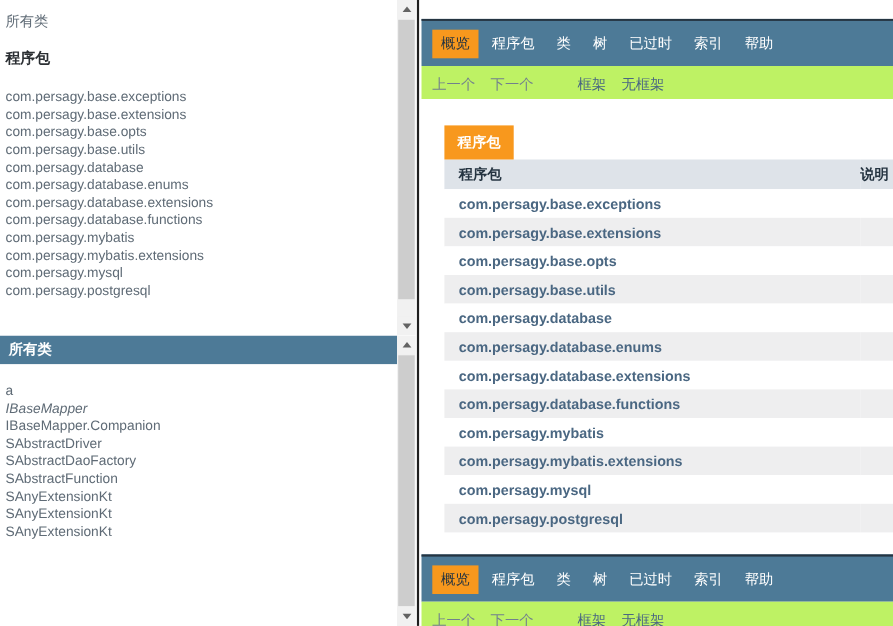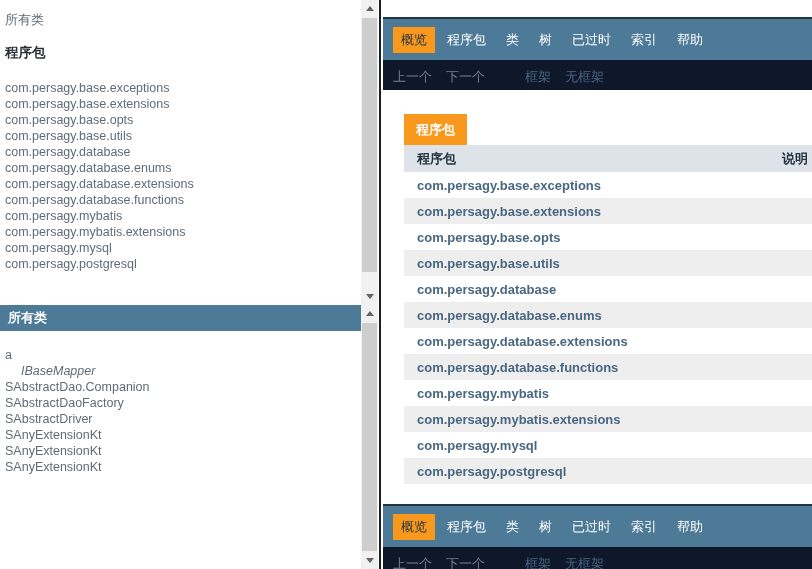--- a/index.html
+++ b/index.html
@@ -16,21 +16,21 @@
 
   .all-classes-link { margin:11px 0 0 5px; font-size:13px; color:#5f6b76; cursor:pointer; }
   .pkg-heading { margin:15px 0 0 5px; font-size:13.5px; font-weight:bold; color:#2b2f33; }
   .pkg-list { margin:18px 0 0 0; padding:0 0 0 5px; list-style:none; font-size:12.5px; line-height:16px; }
   .pkg-item { color:#5f6b76; cursor:pointer; white-space:nowrap; }
 
   .classes-header { height:26px; margin-right:17px; background:#4D7A97; color:#ffffff;
     font-weight:bold; font-size:13px; line-height:26px; padding-left:8px; }
   .classes-list { margin:16px 0 0 0; padding:0 0 0 5px; list-style:none; font-size:12.5px; line-height:16px; }
   .class-item { color:#5f6b76; cursor:pointer; white-space:nowrap; }
-  .class-item.italic { font-style:italic;margin-left:16px; }
+  .class-item.italic { font-style:italic; }
 
   
   .scrollbar { position:absolute; top:0; right:0; width:17px; height:100%; background:#f1f1f1; }
   .sb-btn { position:absolute; left:0; width:17px; height:17px; background:#f1f1f1;
     display:flex; align-items:center; justify-content:center; }
   .sb-btn.up { top:0; } .sb-btn.down { bottom:0; }
   .tri-up { width:0; height:0; border-left:4px solid transparent; border-right:4px solid transparent; border-bottom:5px solid #636363; }
   .tri-down { width:0; height:0; border-left:4px solid transparent; border-right:4px solid transparent; border-top:5px solid #636363; }
   .sb-thumb { position:absolute; left:1px; width:15px; background:#cdcdcd; }
   .thumb-a { top:18px; height:254px; }
@@ -41,21 +41,21 @@
   .frame-divider::after { content:""; position:absolute; left:1px; top:0; width:2px; height:100%; background:#1e1e1e; }
 
   
   .main-frame { position:absolute; left:383px; top:17px; width:429px; height:569px; background:#fff; overflow:hidden; }
 
   .navbar { height:43px; background:#4D7A97; border-top:2px solid #253441; padding:8px 0 0 10px; }
   .nav-list { list-style:none; margin:0; padding:0; display:flex; }
   .nav-tab { font-size:13px; color:#ffffff; padding:4px 8px; margin-right:4px; white-space:nowrap; cursor:pointer; }
   .nav-tab.active { background:#F8981D; color:#253441; }
 
-  .subnav { height:30px; background:#0f172a; font-size:13px; padding:8px 0 0 10px; }
+  .subnav { height:30px; background:#bef264; font-size:13px; padding:8px 0 0 10px; }
   .sn-disabled { color:#72808d; margin-right:14px; }
   .sn-link { color:#4A6782; margin-right:14px; cursor:pointer; }
   .sn-gap { margin-left:26px; }
 
   .content { padding:24px 0 0 21px; }
   .caption-tab { display:inline-block; background:#F8981D; color:#ffffff; font-size:13px;
     font-weight:bold; padding:7px 12px 6px 12px; }
   .summary-table { border-collapse:collapse; width:408px; table-layout:fixed; }
   .summary-table th { background:#dee3e9; font-size:13px; font-weight:bold; color:#253441;
     text-align:left; height:27px; padding:0; }
@@ -102,23 +102,24 @@
         </div>
     </div>
   </div>
 
   <div class="left-bottom-frame">
     <div class="classes-header">所有类</div>
     <ul class="classes-list">
 
     <li class="class-item">a</li>
         <li class="class-item italic">IBaseMapper</li>
-        <li class="class-item">SAbstractDao.Companion</li>
+        <li class="class-item">IBaseMapper.Companion</li>
+        <li class="class-item">SAbstractDriver</li>
         <li class="class-item">SAbstractDaoFactory</li>
-        <li class="class-item">SAbstractDriver</li>
+        <li class="class-item">SAbstractFunction</li>
         <li class="class-item">SAnyExtensionKt</li>
         <li class="class-item">SAnyExtensionKt</li>
         <li class="class-item">SAnyExtensionKt</li>
       </ul>
     <div class="scrollbar">
       <div class="sb-btn up">
           <span class="tri-up"></span>
         </div>
       <div class="sb-thumb thumb-b"></div>
       <div class="sb-btn down">

